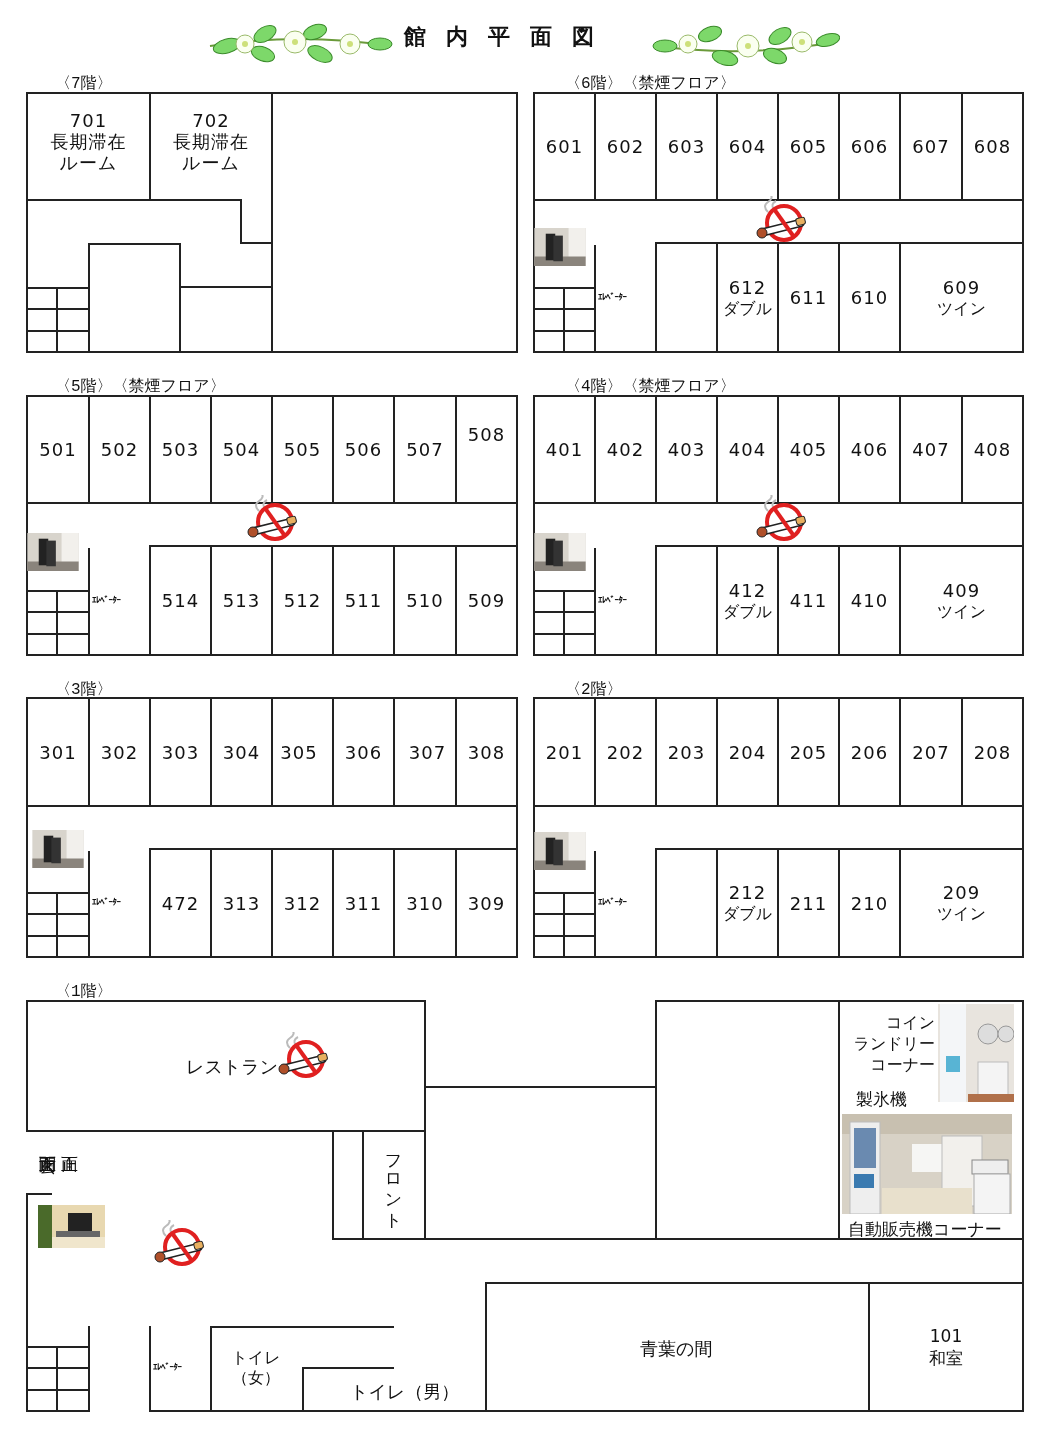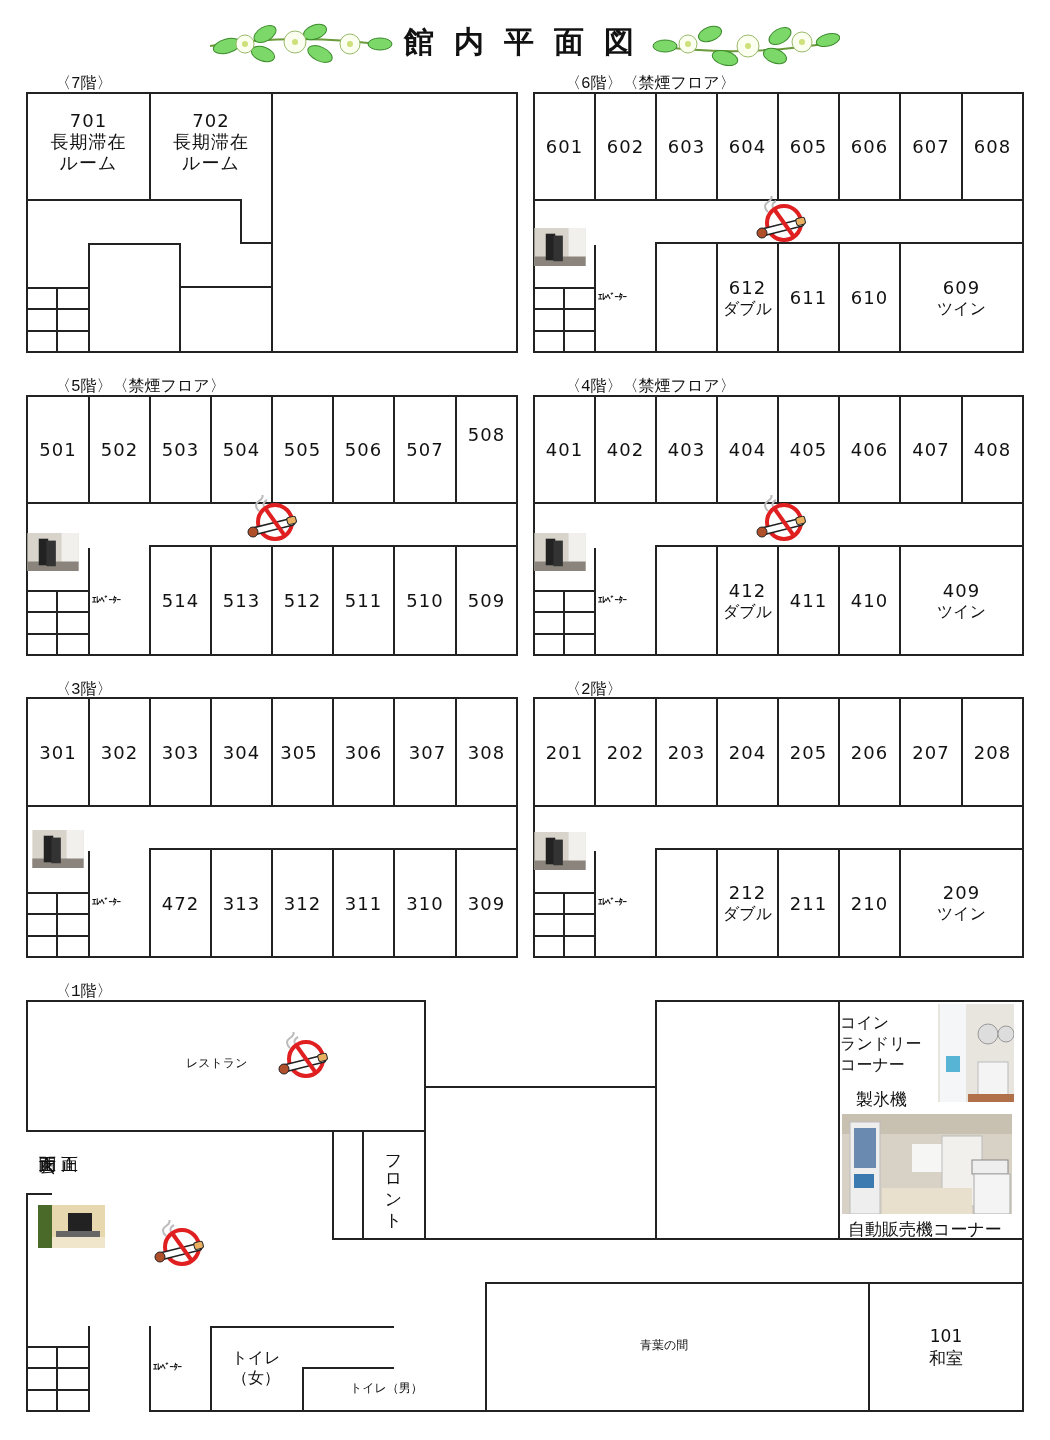--- a/index.html
+++ b/index.html
@@ -7,22 +7,22 @@
          font-family:"DejaVu Sans", "Liberation Sans", sans-serif; color:#111; }
   .abs { position:absolute; box-sizing:border-box; }
   .box { position:absolute; box-sizing:border-box; border:2px solid #222; background:transparent; }
   .ln { position:absolute; background:#222; }
   .room { position:absolute; box-sizing:border-box; display:flex; flex-direction:column;
           align-items:center; justify-content:center; text-align:center;
           font-size:18px; line-height:21px; letter-spacing:1px; }
   .room .sub { font-size:16px; letter-spacing:0; }
   .floor-label { position:absolute; font-size:16px; font-weight:normal; white-space:nowrap;font-family:Liberation Mono, monospace; }
   .elev { position:absolute; font-size:9px; white-space:nowrap; font-weight:bold; letter-spacing:-0.5px; }
-  .title { position:absolute; left:404px; top:22px; font-size:30px; font-weight:bold; letter-spacing:20px; white-space:nowrap; }
-  .label { position:absolute; font-size:12px; white-space:nowrap; }
+  .title { position:absolute; left:404px; top:22px; font-size:22px; font-weight:bold; letter-spacing:20px; white-space:nowrap; }
+  .label { position:absolute; font-size:18px; white-space:nowrap; }
 </style>
 </head>
 <body>
 
 <svg class="abs" style="left:205px;top:22px" width="190" height="42" viewBox="0 0 190 42">
   <path d="M5 24 Q95 10 185 24" stroke="#6a9a3a" stroke-width="2" fill="none"></path>
   <g fill="#7dd86a" stroke="#3a8a2a" stroke-width="1">
     <ellipse cx="22" cy="24" rx="14" ry="7" transform="rotate(-15 22 24)"></ellipse>
     <ellipse cx="60" cy="12" rx="12" ry="7" transform="rotate(-30 60 12)"></ellipse>
     <ellipse cx="58" cy="32" rx="12" ry="7" transform="rotate(20 58 32)"></ellipse>
@@ -519,21 +519,21 @@
     <rect width="67" height="43" fill="#e8d8b0"></rect>
     <rect x="0" y="0" width="14" height="43" fill="#4a6a2a"></rect>
     <rect x="30" y="8" width="24" height="18" fill="#222"></rect>
     <rect x="18" y="26" width="44" height="6" fill="#666"></rect>
     <rect x="14" y="32" width="53" height="11" fill="#f0e6cc"></rect>
   </svg>
   <svg class="abs" style="left:148px;top:1220px" width="60" height="50">
       <use href="#nosmoke"></use>
     </svg>
 
-  <div class="abs" style="left:840px;top:1012px;width:95px;text-align:left;font-size:16px;line-height:21px">
+  <div class="abs" style="left:840px;top:1012px;width:95px;text-align:right;font-size:16px;line-height:21px">
     <div>コイン</div>
     <div>ランドリー</div>
     <div>コーナー</div>
   </div>
   <div class="label" style="left:856px;top:1088px;font-size:17px">製氷機</div>
   <svg class="abs" style="left:938px;top:1004px" width="76" height="98" viewBox="0 0 76 98">
     <rect width="76" height="98" fill="#e8e4de"></rect>
     <rect x="2" y="0" width="26" height="98" fill="#f4f6f8"></rect>
     <rect x="8" y="52" width="14" height="16" fill="#58b4d4"></rect>
     <circle cx="50" cy="30" r="10" fill="#ddd" stroke="#999"></circle>

